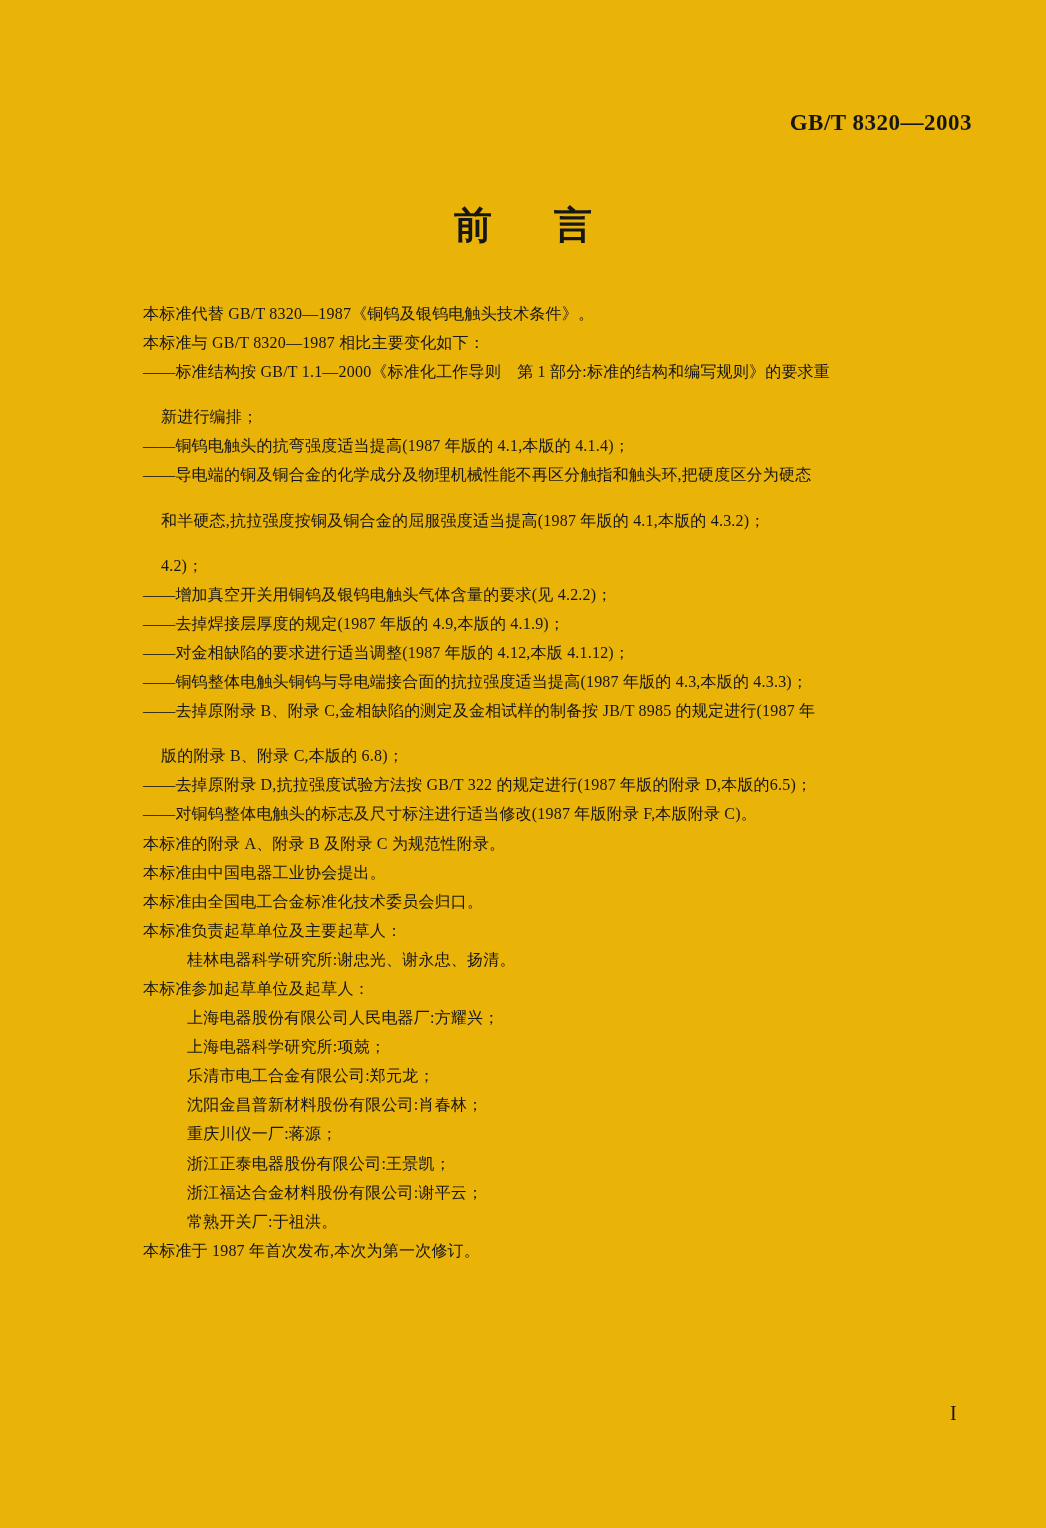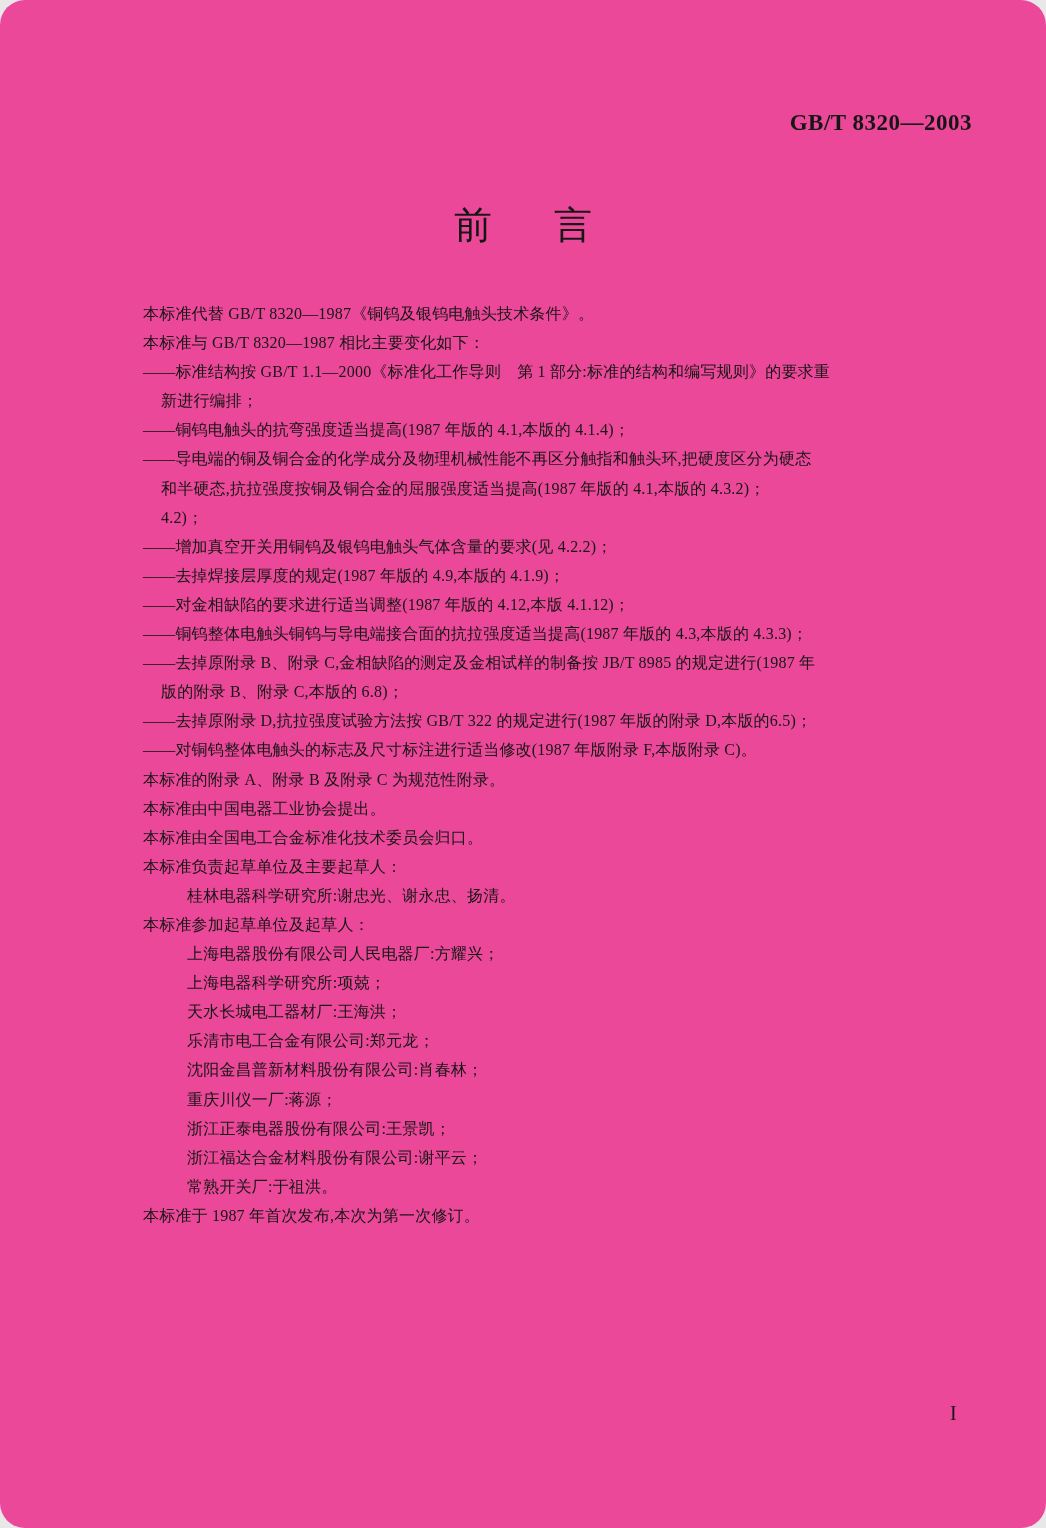--- a/index.html
+++ b/index.html
@@ -5,62 +5,61 @@
   html, body {
     margin: 0;
     padding: 0;
     background: #e8e8e8;
   }
   .page {
     position: relative;
     width: 1046px;
     height: 1528px;
     margin: 0 auto;
-    background: #ec4899;
+    background: #eab308;
     font-family: "Liberation Serif", serif;
     color: #161616;
     overflow: hidden;
-    border-radius: 25px;
   }
   .std-number {
     position: absolute;
     top: 110px;
     right: 74px;
     font-size: 23px;
     font-weight: bold;
     letter-spacing: 0.5px;
     white-space: nowrap;
   }
   .doc-title {
     position: absolute;
     top: 200px;
     left: 0;
     width: 100%;
     margin: 0;
     text-align: center;
     font-size: 38px;
-    font-weight: normal;
+    font-weight: bold;
     letter-spacing: 12px;
     text-indent: 12px; 
     white-space: nowrap;
   }
   .doc-body {
     position: absolute;
     top: 299px;
     left: 143px;
     width: 866px;
     font-size: 16px;
     line-height: 29.1px;
   }
   .line {
     white-space: nowrap;
     letter-spacing: 0.2px;
   }
   .indent-0 { padding-left: 0; }
-  .indent-1 { padding-left: 18px; }
+  .indent-1 { padding-left: 18px; margin-top: 16px; }
   .indent-2 { padding-left: 44px; }
   .page-number {
     position: absolute;
     left: 950px;
     top: 1402px;
     font-size: 20px;
     letter-spacing: 0.5px;
   }
 </style>
 </head>
@@ -89,21 +88,20 @@
       <div class="line indent-0">——去掉原附录 D,抗拉强度试验方法按 GB/T 322 的规定进行(1987 年版的附录 D,本版的6.5)；</div>
       <div class="line indent-0">——对铜钨整体电触头的标志及尺寸标注进行适当修改(1987 年版附录 F,本版附录 C)。</div>
       <div class="line indent-0">本标准的附录 A、附录 B 及附录 C 为规范性附录。</div>
       <div class="line indent-0">本标准由中国电器工业协会提出。</div>
       <div class="line indent-0">本标准由全国电工合金标准化技术委员会归口。</div>
       <div class="line indent-0">本标准负责起草单位及主要起草人：</div>
       <div class="line indent-2">桂林电器科学研究所:谢忠光、谢永忠、扬清。</div>
       <div class="line indent-0">本标准参加起草单位及起草人：</div>
       <div class="line indent-2">上海电器股份有限公司人民电器厂:方耀兴；</div>
       <div class="line indent-2">上海电器科学研究所:项兢；</div>
-      <div class="line indent-2">天水长城电工器材厂:王海洪；</div>
       <div class="line indent-2">乐清市电工合金有限公司:郑元龙；</div>
       <div class="line indent-2">沈阳金昌普新材料股份有限公司:肖春林；</div>
       <div class="line indent-2">重庆川仪一厂:蒋源；</div>
       <div class="line indent-2">浙江正泰电器股份有限公司:王景凯；</div>
       <div class="line indent-2">浙江福达合金材料股份有限公司:谢平云；</div>
       <div class="line indent-2">常熟开关厂:于祖洪。</div>
       <div class="line indent-0">本标准于 1987 年首次发布,本次为第一次修订。</div>
     </div>
 
   <div class="page-number">I</div>

